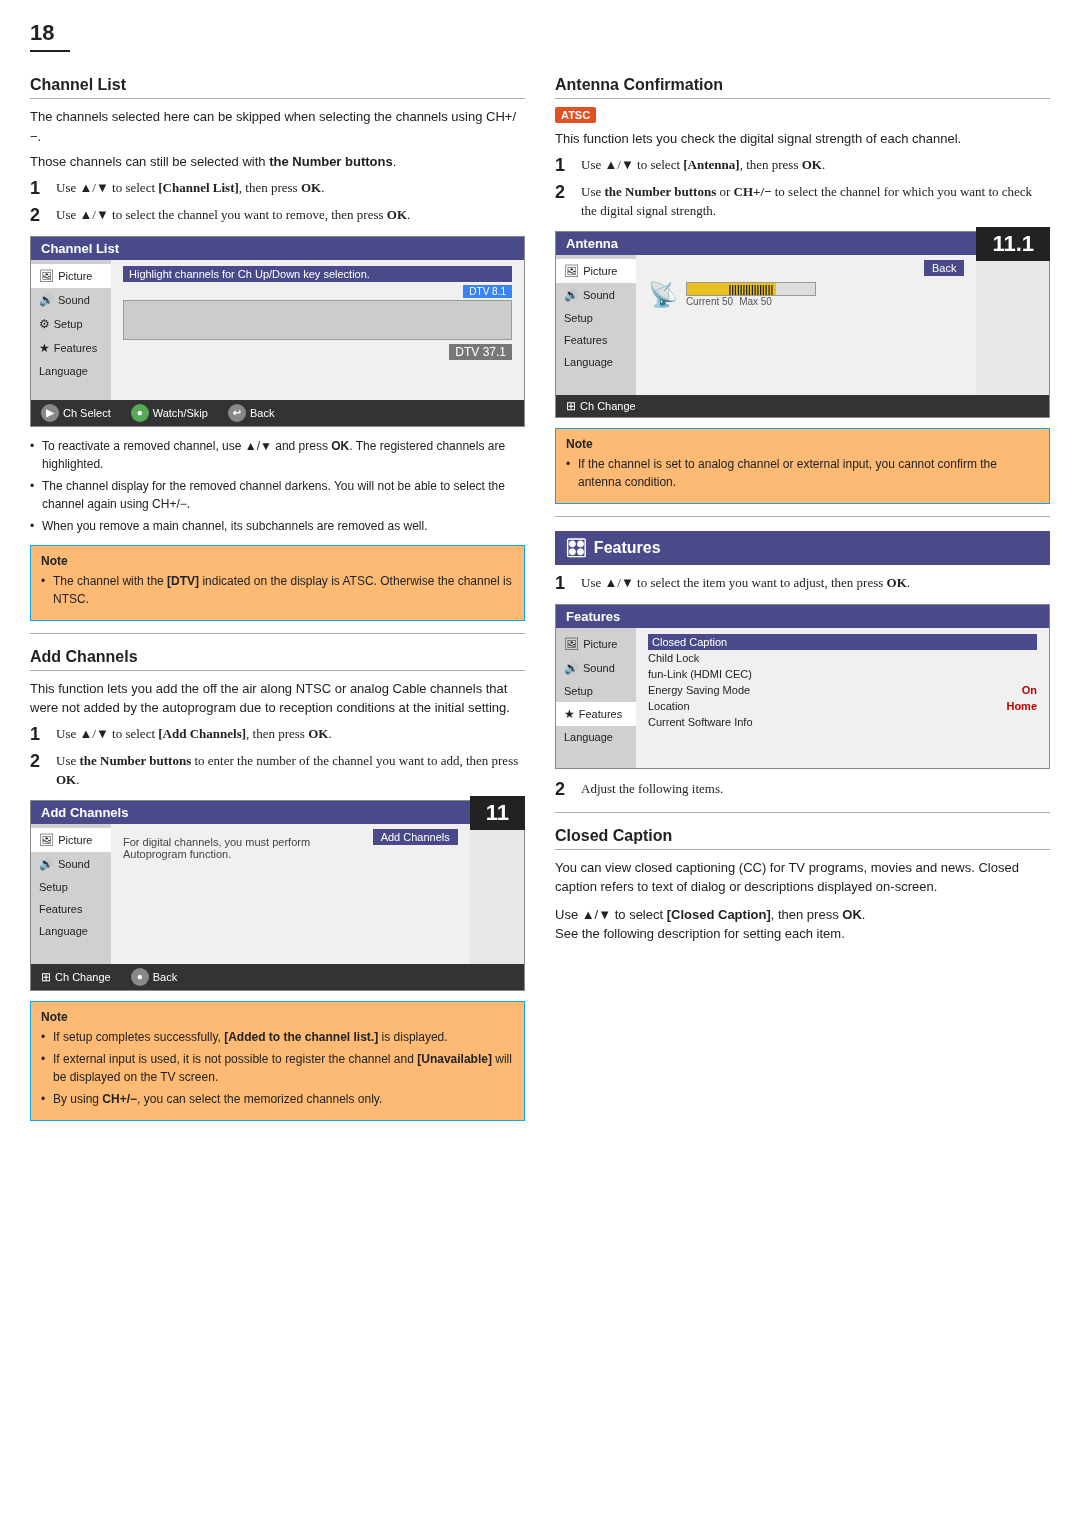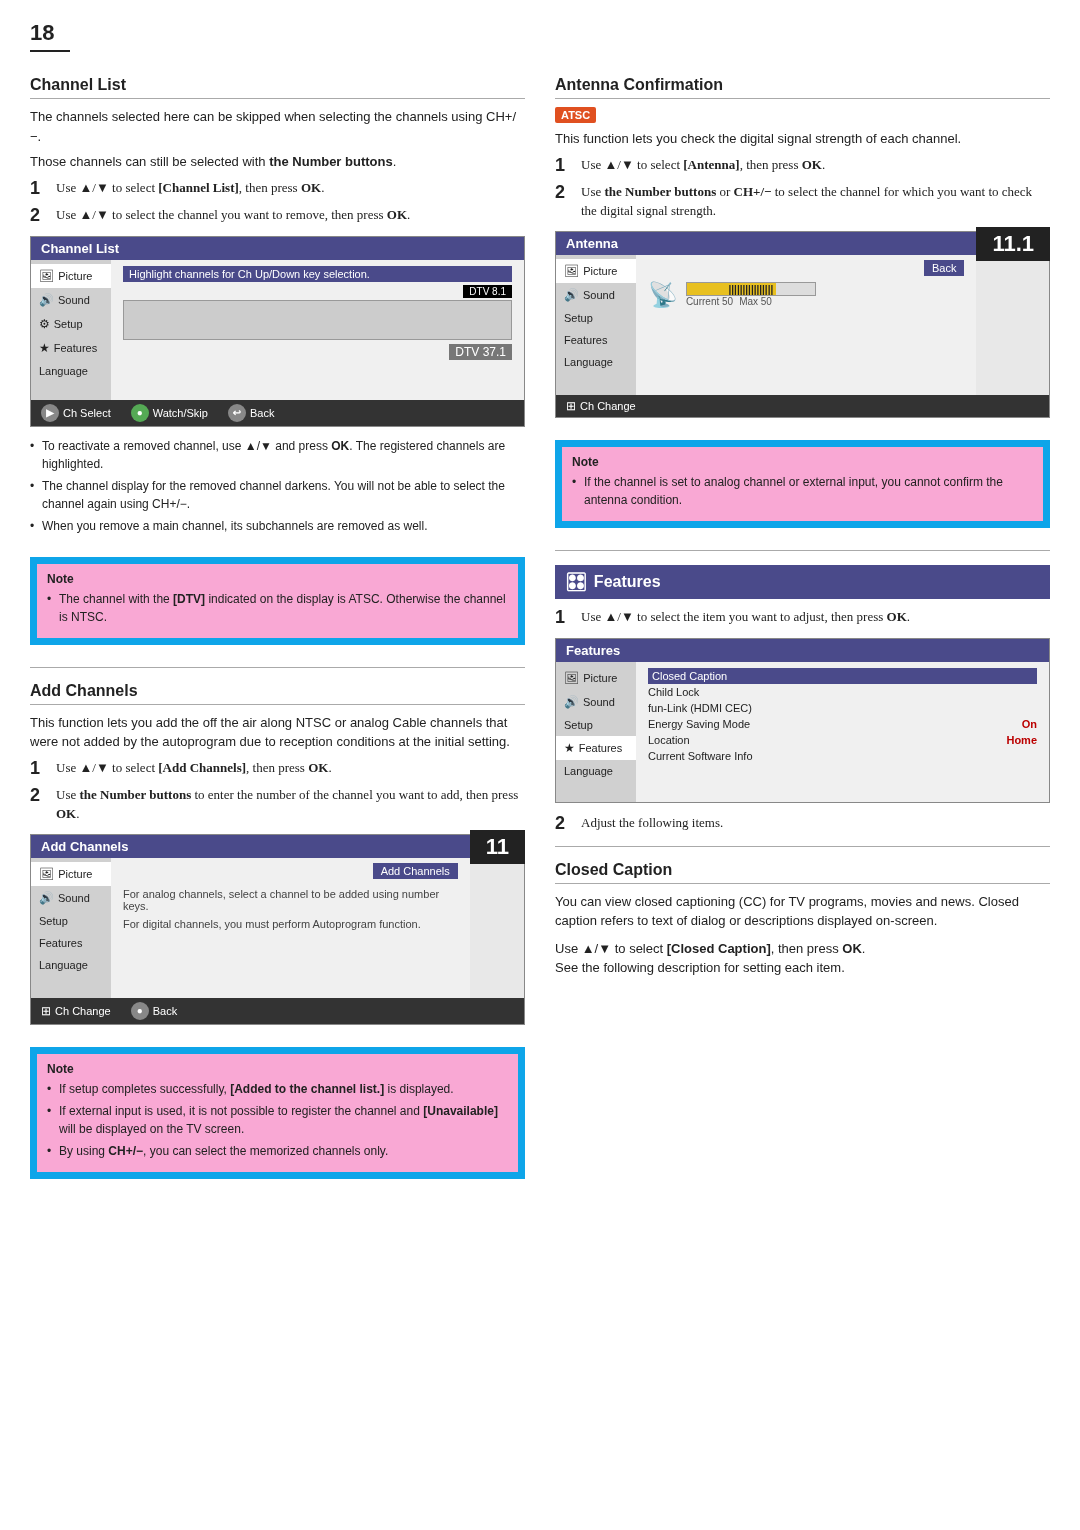--- a/index.html
+++ b/index.html
@@ -124,24 +124,24 @@
       border-radius: 50%;
       display: inline-flex;
       align-items: center;
       justify-content: center;
       font-size: 10px;
       font-weight: bold;
     }
     .footer-icon.grey { background: #888; color: #fff; }
     .footer-icon.green { background: #5a5; color: #fff; }
     .note-box {
-      border: 7px solid #0ea5e9;
-      background: #f9a8d4;
+      border: 1px solid #0ea5e9;
+      background: #fdba74;
       padding: 8px 10px;
-      margin: 22px 0;
+      margin: 10px 0;
       font-size: 12px;
     }
     .note-title {
       font-weight: bold;
       margin-bottom: 4px;
     }
     .bullet-list {
       list-style: none;
       padding: 0;
     }
@@ -235,21 +235,21 @@
             <div class="ui-sidebar-item">
               <span class="ui-sidebar-icon">★</span>
               <span>Features</span>
             </div>
             <div class="ui-sidebar-item">
               <span>Language</span>
             </div>
           </div>
           <div class="ui-content">
             <div style="background:#4a4a8a;color:#fff;font-size:11px;padding:2px 6px;margin-bottom:3px;">Highlight channels for Ch Up/Down key selection.</div>
-            <div style="float:right;background:#000000;color:#fff;font-size:10px;padding:1px 6px;margin-bottom:2px;">DTV  8.1</div>
+            <div style="float:right;background:#3b82f6;color:#fff;font-size:10px;padding:1px 6px;margin-bottom:2px;">DTV  8.1</div>
             <div style="clear:both;"></div>
             <div style="height:40px;background:#ccc;margin-bottom:4px;border:1px solid #999;"></div>
             <div style="float:right;background:#777;color:#fff;font-size:12px;padding:1px 6px;">DTV  37.1</div>
             <div style="clear:both;"></div>
           </div>
         </div>
         <div class="ui-footer">
           <div class="ui-footer-item">
             <span class="footer-icon grey">▶</span>
             <span>Ch Select</span>
@@ -317,21 +317,20 @@
               <span>Features</span>
             </div>
             <div class="ui-sidebar-item">
               <span>Language</span>
             </div>
           </div>
           <div class="ui-content">
             <div style="float:right;">
               <span style="background:#4a4a8a;color:#fff;padding:2px 8px;font-size:11px;">Add Channels</span>
             </div>
-            <div style="clear:both;margin-top:24px;font-size:11px;color:#444;">For analog channels, select a channel to be added using number keys.</div>
             <div style="font-size:11px;color:#444;margin-top:6px;">For digital channels, you must perform Autoprogram function.</div>
           </div>
         </div>
         <div class="ui-footer">
           <div class="ui-footer-item">
             <span style="font-size:12px;">⊞</span>
             <span>Ch Change</span>
           </div>
           <div class="ui-footer-item">
             <span class="footer-icon grey">●</span>

